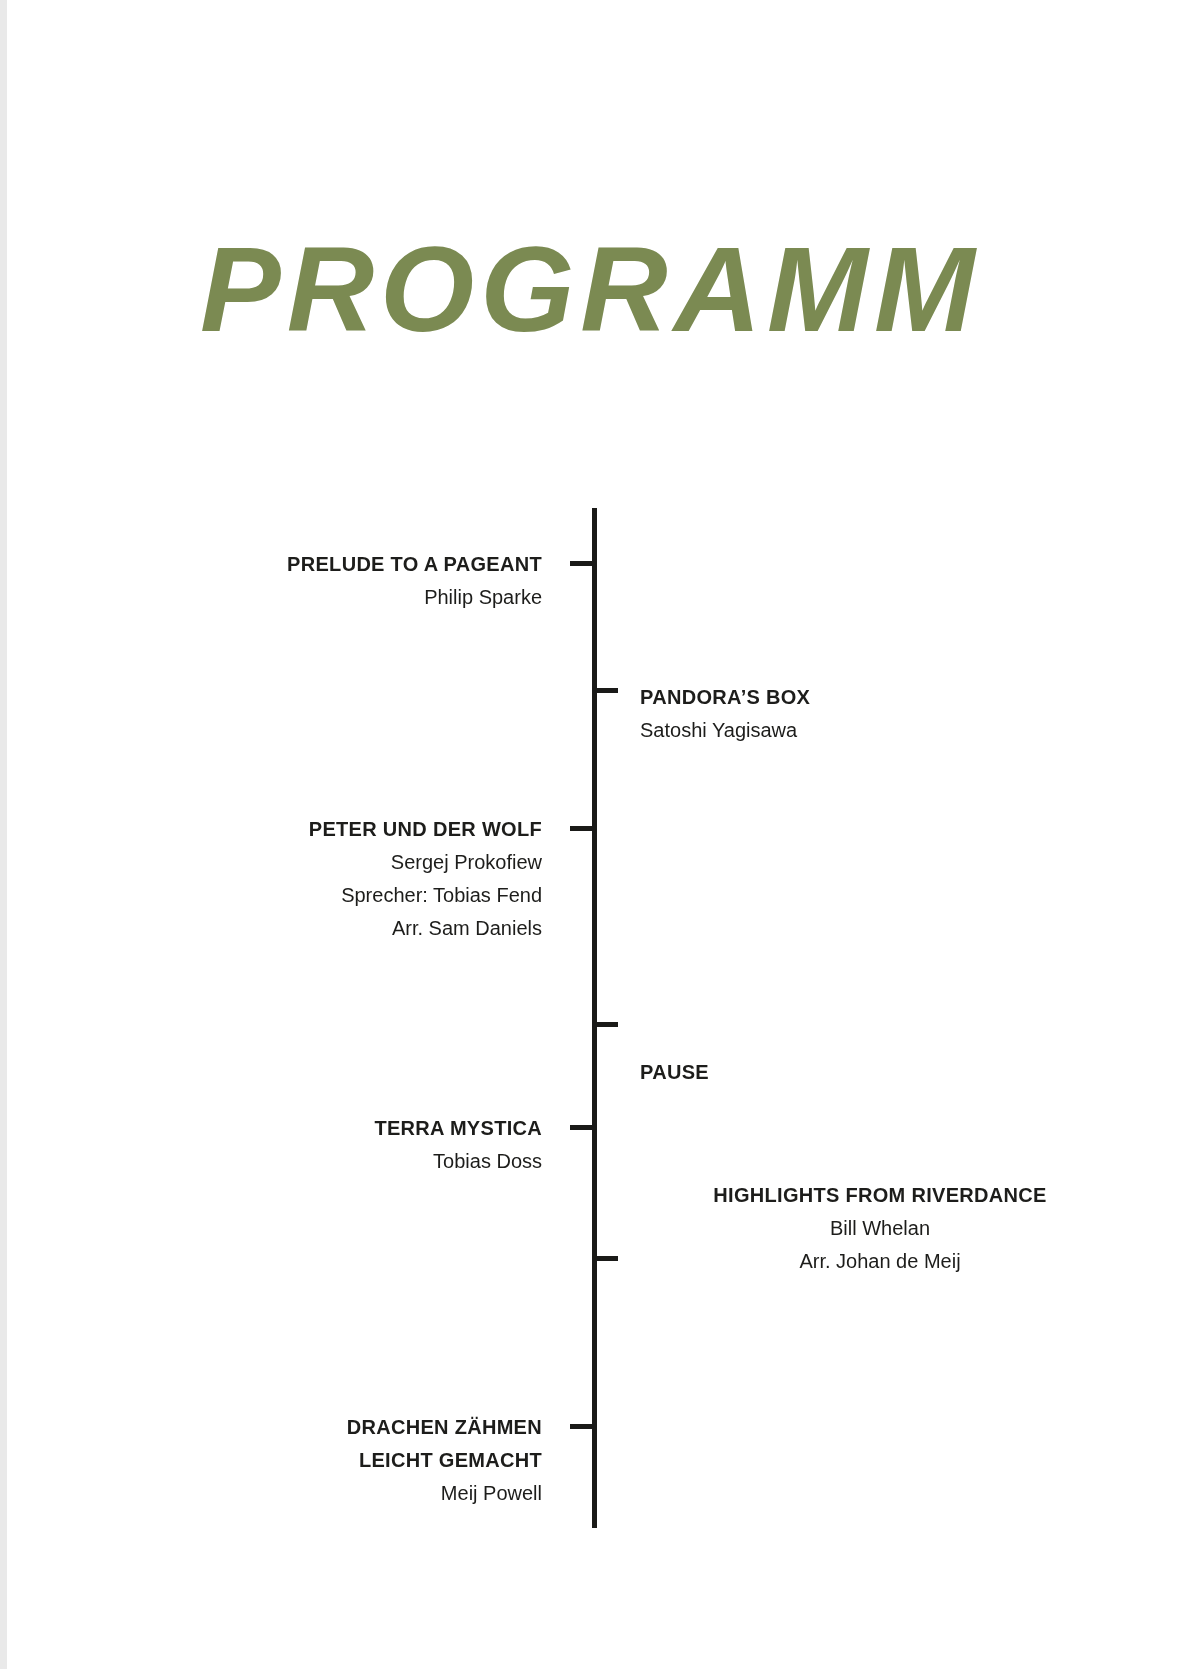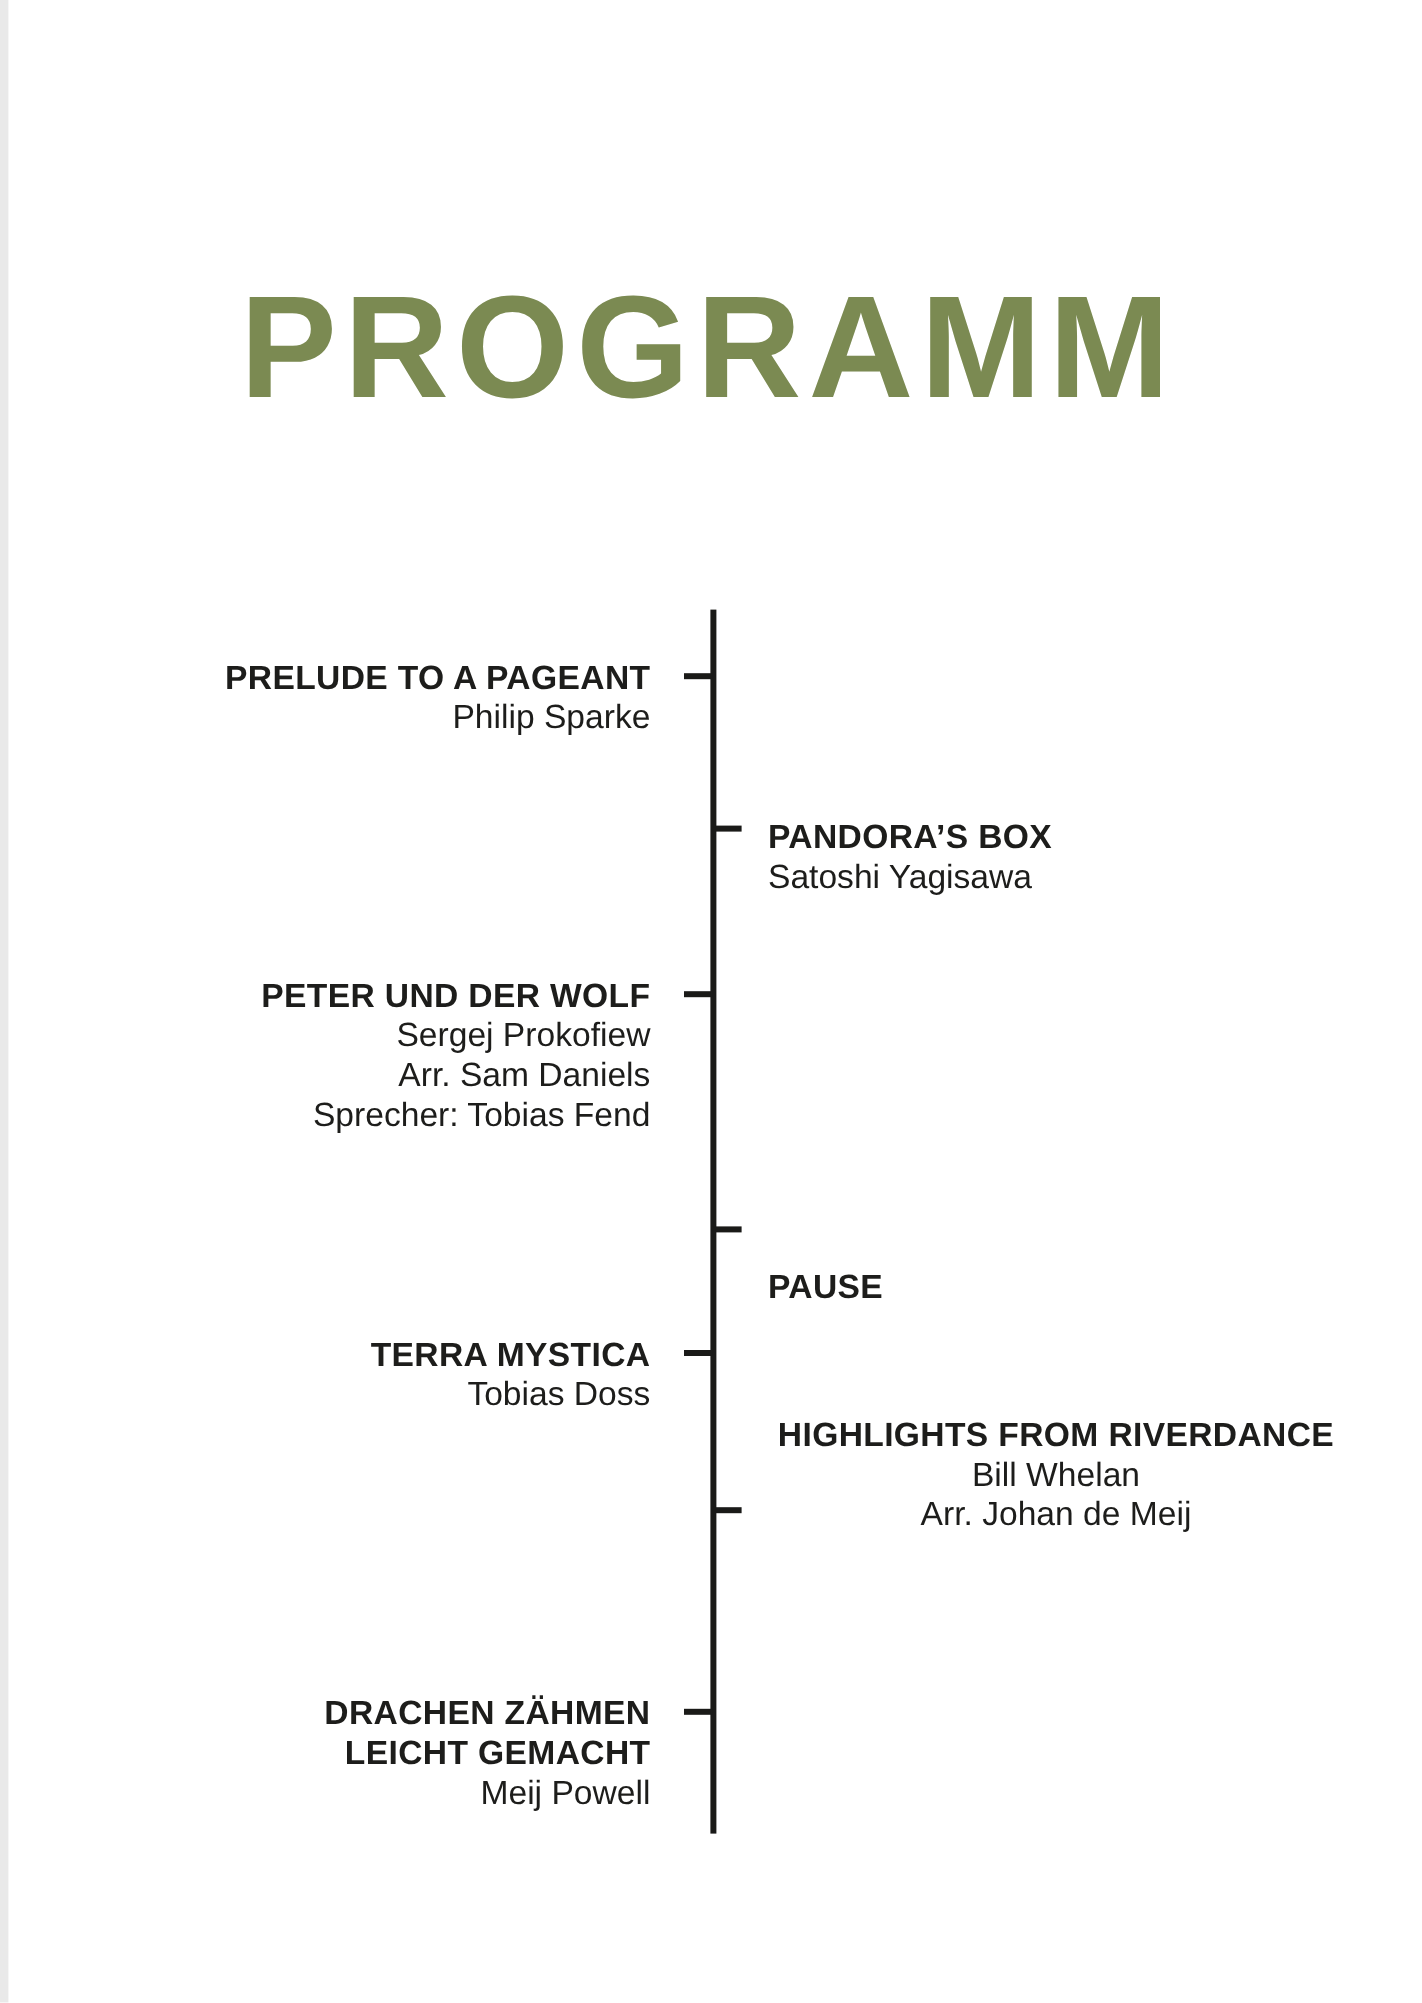--- a/index.html
+++ b/index.html
@@ -45,59 +45,59 @@
   }
   .tick {
     position: absolute;
     height: 5px;
     background: #1a1a18;
   }
   .tick.left  { left: 570px; width: 24px; }
   .tick.right { left: 596px; width: 22px; }
   .item {
     position: absolute;
-    font-size: 28px;
+    font-size: 20px;
     line-height: 33px;
     white-space: nowrap;
   }
   .item.left  { left: 100px; width: 442px; text-align: right; }
   .item.right { left: 640px; width: 480px; text-align: left; }
   .item-title {
     font-weight: 700;
     letter-spacing: 0.3px;
   }
   .item-detail {
     font-weight: 400;
   }
 </style>
 </head>
 <body>
 
 <div class="page">
   <div class="edge-strip"></div>
-  <h1 class="page-title" style="color: rgb(123, 138, 82);">PROGRAMM</h1>
+  <h1 class="page-title" style="color: rgb(123, 138, 82); font-style: italic;">PROGRAMM</h1>
   <div class="timeline">
     <div class="axis"></div>
 
   <div class="tick left" style="top: 561px;"></div>
       <div class="item left" style="top: 548px;">
         <div class="item-title">PRELUDE TO A PAGEANT</div>
         <div class="item-detail">Philip Sparke</div>
       </div>
       <div class="tick right" style="top: 688px;"></div>
       <div class="item right" style="top: 681px;">
         <div class="item-title">PANDORA’S BOX</div>
         <div class="item-detail">Satoshi Yagisawa</div>
       </div>
       <div class="tick left" style="top: 826px;"></div>
       <div class="item left" style="top: 813px;">
         <div class="item-title">PETER UND DER WOLF</div>
         <div class="item-detail">Sergej Prokofiew</div>
+        <div class="item-detail">Sprecher: Tobias Fend</div>
         <div class="item-detail">Arr. Sam Daniels</div>
-        <div class="item-detail">Sprecher: Tobias Fend</div>
       </div>
       <div class="tick right" style="top: 1022px;"></div>
       <div class="item right" style="top: 1014px; margin-top: 42px;">
         <div class="item-title">PAUSE</div>
       </div>
       <div class="tick left" style="top: 1125px;"></div>
       <div class="item left" style="top: 1112px;">
         <div class="item-title">TERRA MYSTICA</div>
         <div class="item-detail">Tobias Doss</div>
       </div>

